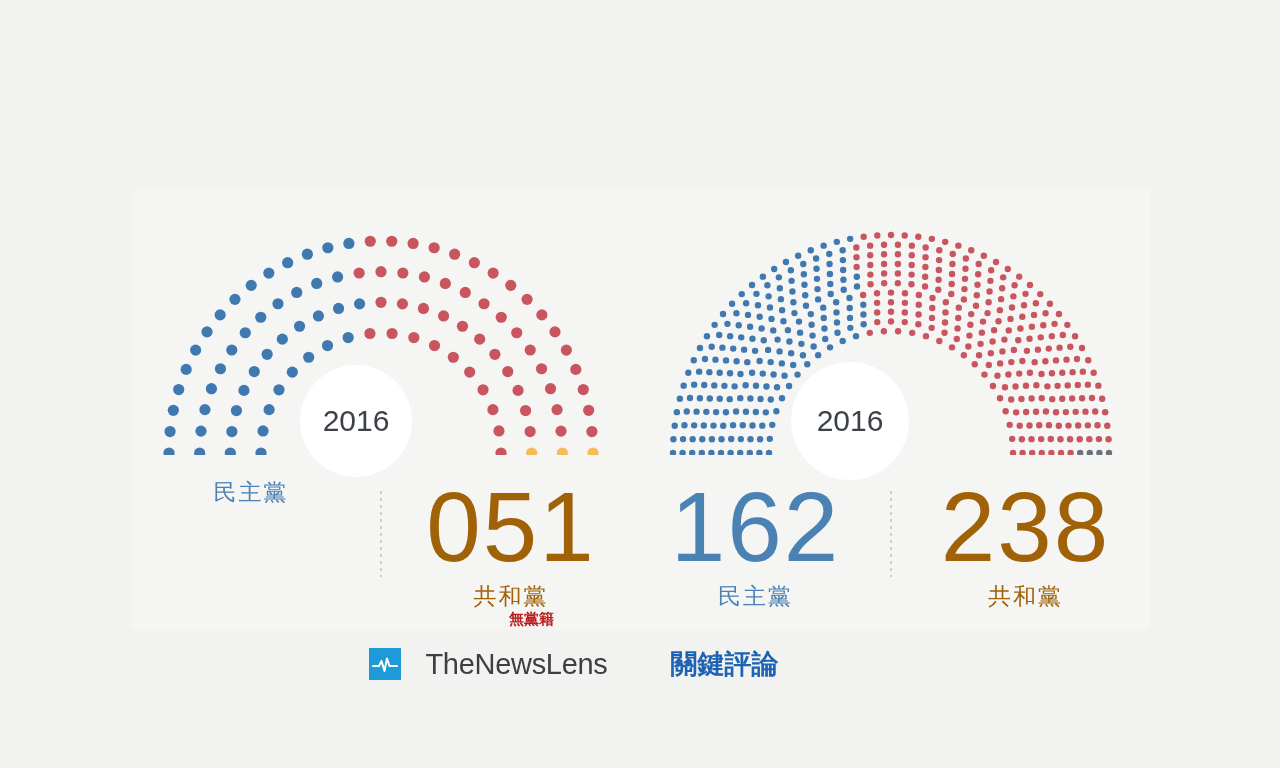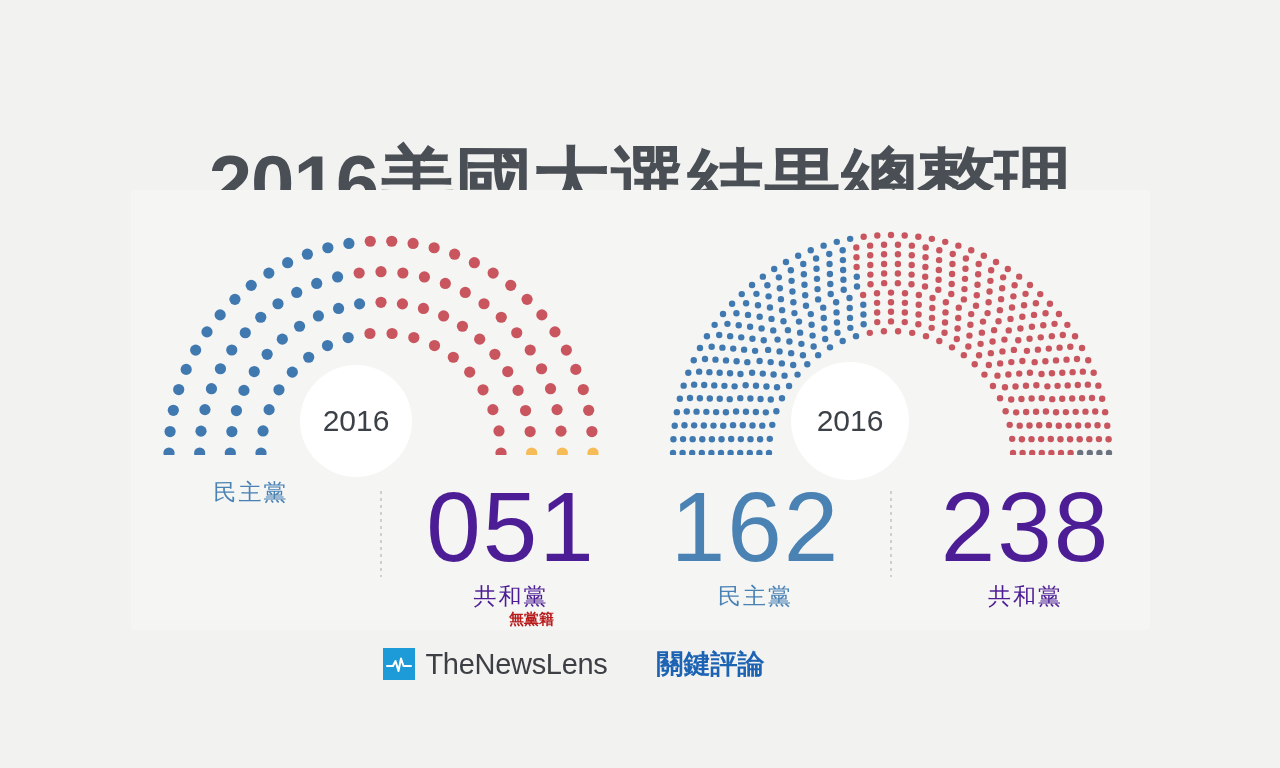--- a/index.html
+++ b/index.html
@@ -74,57 +74,56 @@
     font-weight:300;
     letter-spacing:2px;
   }
   .result-name{
     margin-top:2px;
     font-size:23px;line-height:30px;
     font-weight:400;
     letter-spacing:2px;
   }
   .dem .result-num,.dem .result-name{color:#4a82b4;}
-  .gop .result-num,.gop .result-name{color:#4c1d95;}
+  .gop .result-num,.gop .result-name{color:#a16207;}
 
   .divider{
     position:absolute;top:16px;left:50%;
     width:2px;height:86px;
     transform:translateX(-50%);
     background-image:linear-gradient(to bottom,#cfcfce 50%,rgba(0,0,0,0) 0%);
     background-size:2px 7px;
     background-repeat:repeat-y;
   }
 
   
   #footer-logo{
     position:absolute;left:0;top:648px;width:1148px;
     display:flex;align-items:center;justify-content:center;
-    gap:10px;
+    gap:24px;
   }
   #logo-mark{
     width:32px;height:32px;background:#1d9bd8;
     display:block;position:relative;flex:0 0 auto;
   }
   #logo-mark svg{position:absolute;left:0;top:0;}
   #logo-text-en{
     font-size:29px;line-height:32px;font-weight:400;
     color:#3c3f43;letter-spacing:-0.3px;
   }
   #logo-text-zh{
     font-size:27px;line-height:32px;font-weight:700;
     color:#1d63b4;letter-spacing:0px;margin-left:2px;padding-left:37px;
   }
 </style>
 </head>
 <body>
 
 <div id="stage">
 
-  <h1 id="page-title">2016美國大選結果總整理</h1>
 
   <div id="chart-card">
 
     <div id="panel-senate" class="chart-panel">
       <div class="arc-wrap">
         <svg class="arc-svg" id="senate-arcs" width="450" height="255">
             <circle cx="105.00" cy="253.00" r="5.6" fill="#4079b0"></circle>
             <circle cx="74.33" cy="253.00" r="5.6" fill="#4079b0"></circle>
             <circle cx="43.67" cy="253.00" r="5.6" fill="#4079b0"></circle>
             <circle cx="13.00" cy="253.00" r="5.6" fill="#4079b0"></circle>

